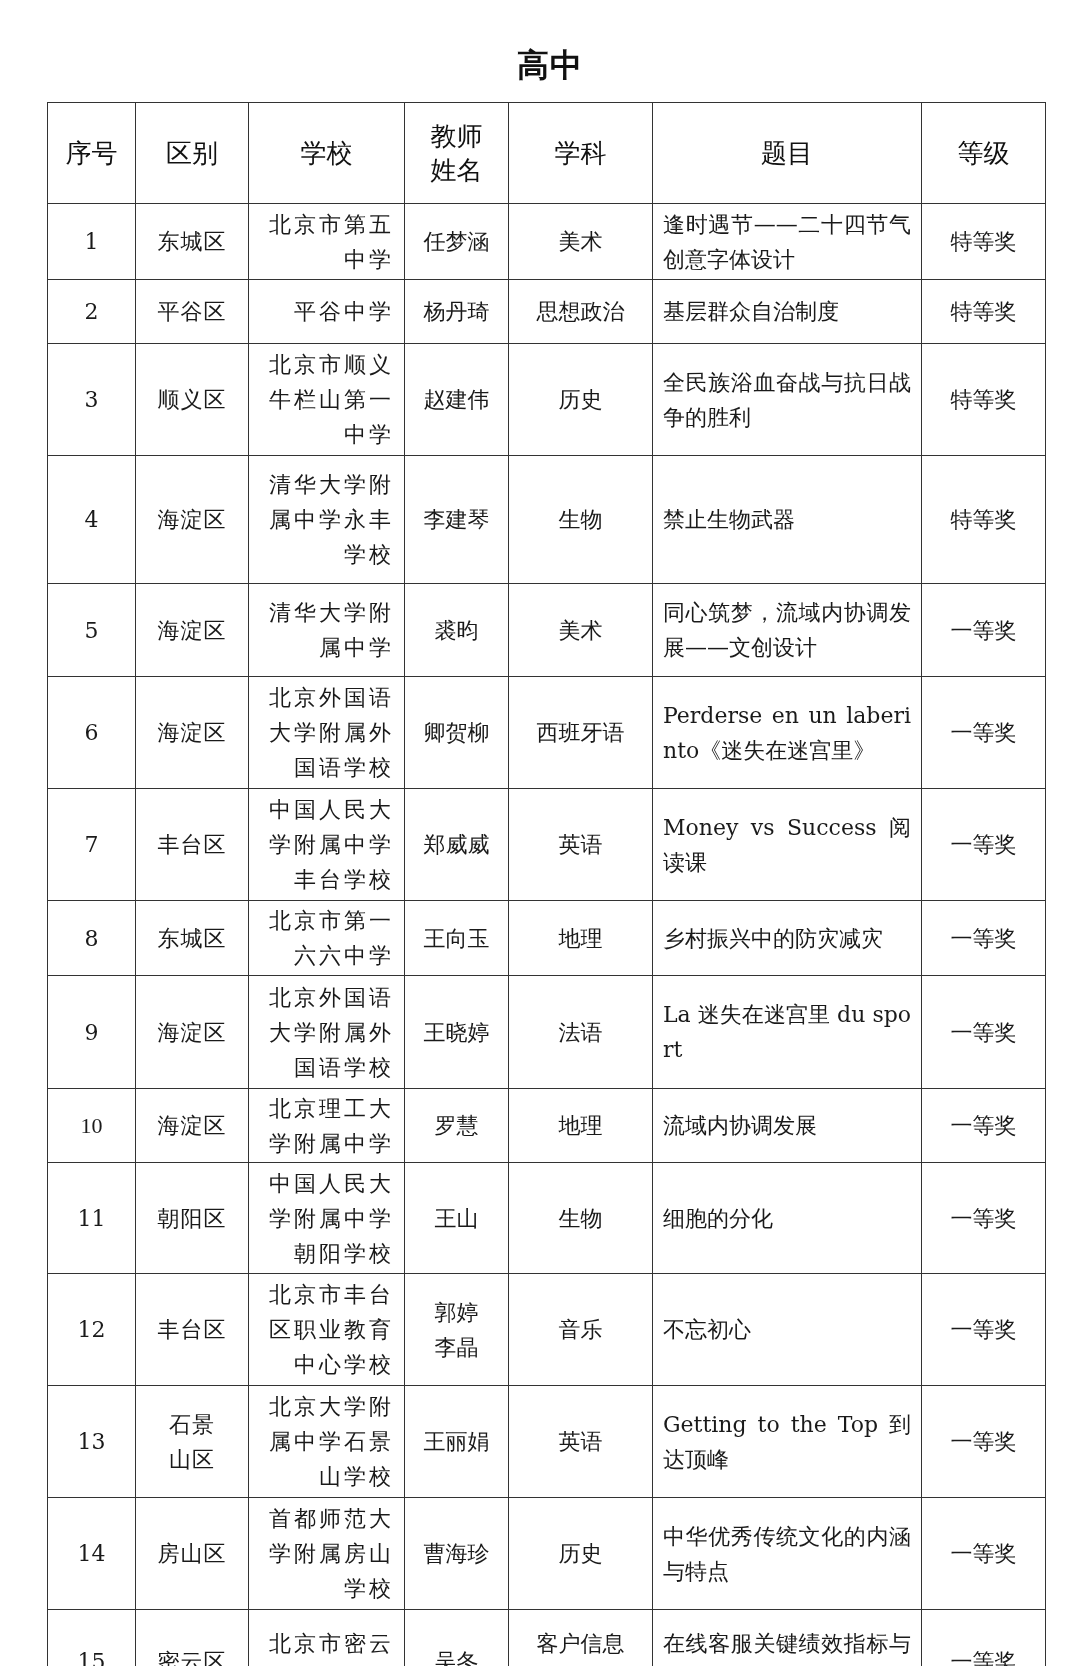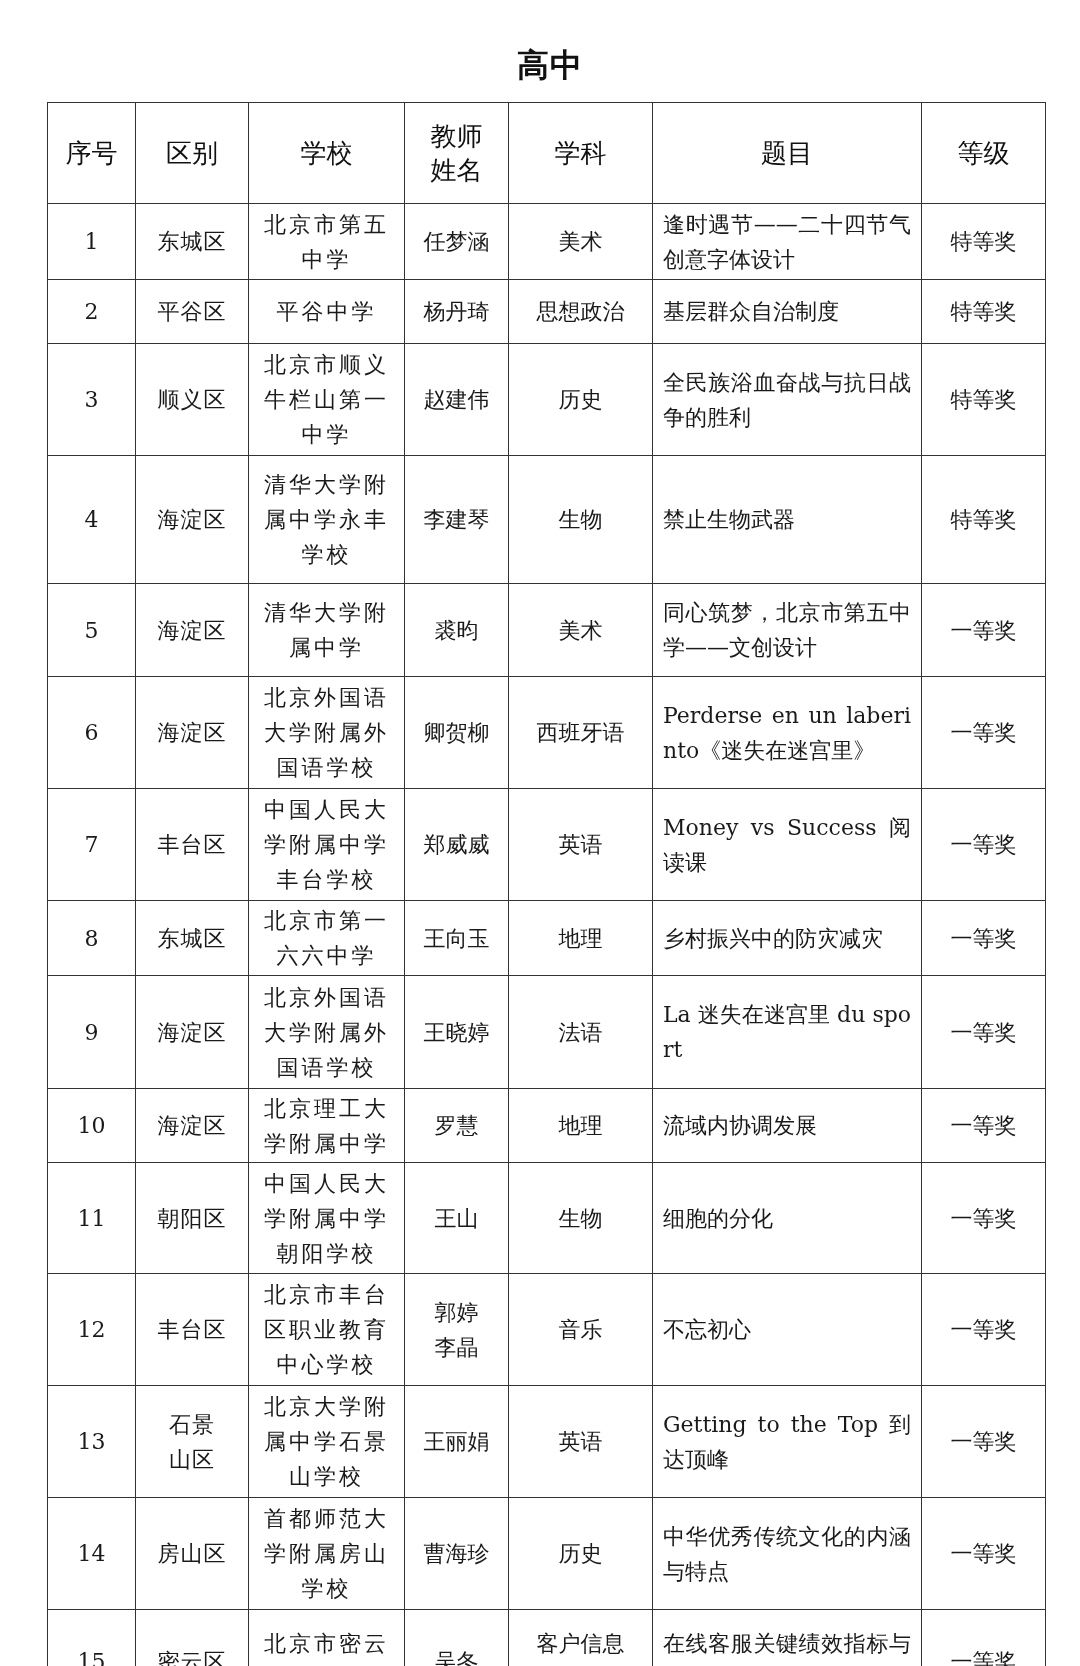--- a/index.html
+++ b/index.html
@@ -29,21 +29,21 @@
     vertical-align: middle;
     font-weight: normal;
     box-sizing: border-box;
   }
   table.awards th {
     font-family: "DejaVu Sans", "Liberation Sans", sans-serif;
     font-size: 26px; line-height: 34px; text-align: center;
     color: #111;
   }
   .c-no, .c-district, .c-teacher, .c-subject, .c-level { text-align: center; }
-  .c-school, .c-topic { text-align: center; }
+  .c-school, .c-topic { text-align: right; }
   .c-topic { text-align: justify; text-align-last: left; padding-right: 12px; }
   .c-school { padding-left: 12px; letter-spacing: 3px; }
   .c-district { letter-spacing: 1px; text-align: center; }
   .c-teacher { padding: 0 6px; }
   .c-subject { padding: 0 6px; }
   td { white-space: normal; word-break: break-all; }
 </style>
 </head>
 <body>
 
@@ -106,21 +106,21 @@
         <td class="c-subject">生物</td>
         <td class="c-topic">禁止生物武器</td>
         <td class="c-level">特等奖</td>
       </tr>
       <tr style="height: 93px;">
         <td class="c-no">5</td>
         <td class="c-district">海淀区</td>
         <td class="c-school">清华大学附属中学</td>
         <td class="c-teacher">裘昀</td>
         <td class="c-subject">美术</td>
-        <td class="c-topic">同心筑梦，北京市第五中学——文创设计</td>
+        <td class="c-topic">同心筑梦，流域内协调发展——文创设计</td>
         <td class="c-level">一等奖</td>
       </tr>
       <tr style="height: 112px;">
         <td class="c-no">6</td>
         <td class="c-district">海淀区</td>
         <td class="c-school">北京外国语大学附属外国语学校</td>
         <td class="c-teacher">卿贺柳</td>
         <td class="c-subject">西班牙语</td>
         <td class="c-topic">Perderse en un laberinto《迷失在迷宫里》</td>
         <td class="c-level">一等奖</td>
@@ -145,21 +145,21 @@
       </tr>
       <tr style="height: 113px;">
         <td class="c-no">9</td>
         <td class="c-district">海淀区</td>
         <td class="c-school">北京外国语大学附属外国语学校</td>
         <td class="c-teacher">王晓婷</td>
         <td class="c-subject">法语</td>
         <td class="c-topic">La 迷失在迷宫里 du sport</td>
         <td class="c-level">一等奖</td>
       </tr>
-      <tr style="height: 74px;">
+      <tr style="height: 74px; font-family: Liberation Serif, serif;">
         <td class="c-no">10</td>
         <td class="c-district">海淀区</td>
         <td class="c-school">北京理工大学附属中学</td>
         <td class="c-teacher">罗慧</td>
         <td class="c-subject">地理</td>
         <td class="c-topic">流域内协调发展</td>
         <td class="c-level">一等奖</td>
       </tr>
       <tr style="height: 111px;">
         <td class="c-no">11</td>

